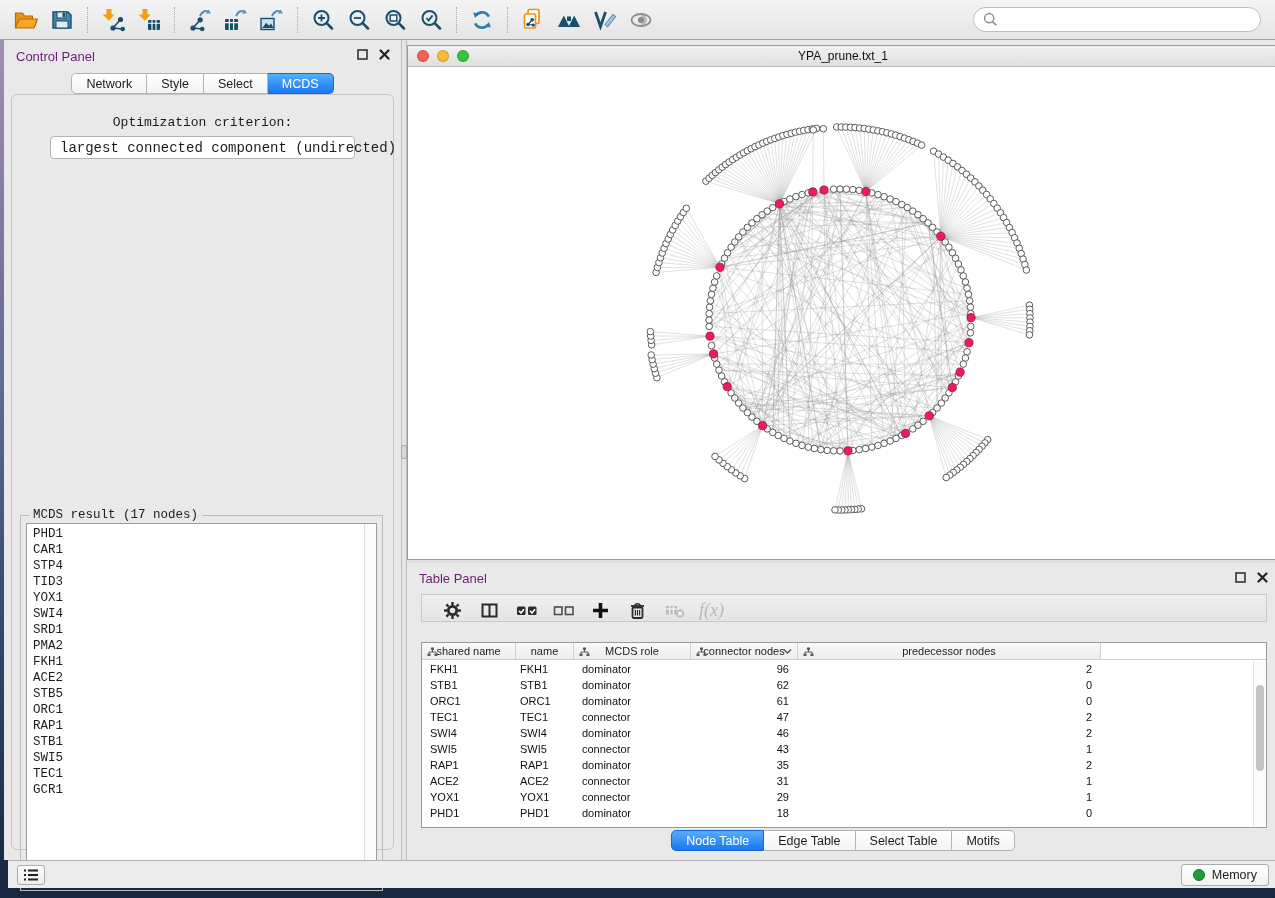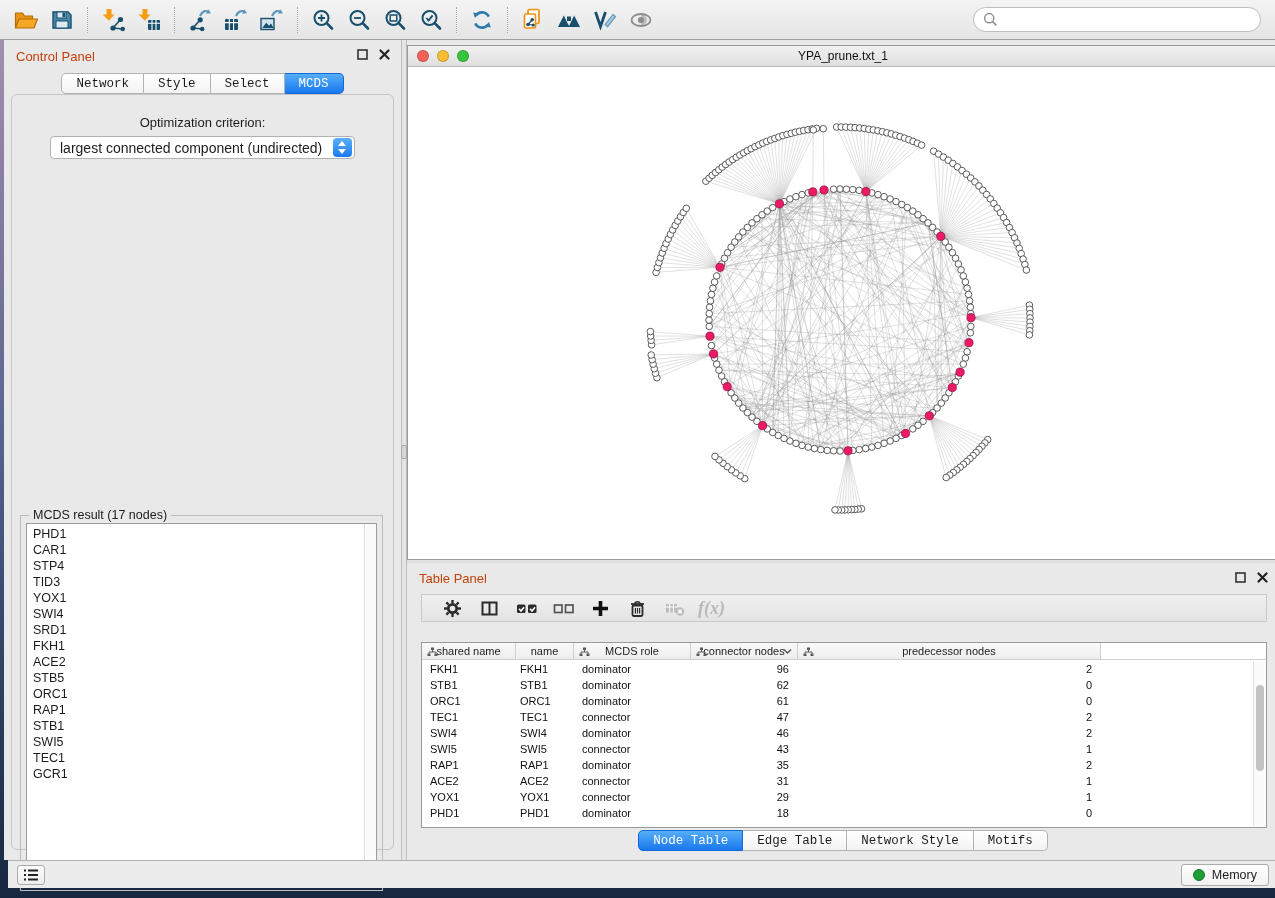--- a/index.html
+++ b/index.html
@@ -14,36 +14,36 @@
     background:linear-gradient(#f4f4f4,#e5e5e5); border-bottom:1px solid #9f9f9f;
     display:flex; align-items:center; padding-left:8px; }
   .tbi { width:36px; height:32px; display:flex; align-items:center; justify-content:center; border-radius:4px; }
   .tb-sep { width:0; height:26px; border-left:1px dotted #a8a8a8; margin:0 7px; }
   #search-box { margin-left:auto; margin-right:14px; width:288px; height:25px;
     background:#fff; border:1px solid #bdbdbd; border-radius:13px;
     display:flex; align-items:center; padding:0 9px; }
   #search-box input { border:none; outline:none; flex:1; font-size:12px; background:transparent; margin-left:6px; font-family:inherit;}
   
   #workspace { position:absolute; left:4px; top:40px; width:1271px; height:820px; background:#e9e9e9; }
-  .panel-title { font-size:13px; color:#c2410c; }
+  .panel-title { font-size:13px; color:#701a75; }
   .win-btns { position:absolute; right:10px; top:8px; display:flex; gap:9px; align-items:center; }
   .win-btn { width:13px; height:13px; display:flex; align-items:center; justify-content:center; }
   
   #control-panel { position:absolute; left:0; top:0; width:397px; height:820px; }
   #control-panel .panel-title { position:absolute; left:12px; top:9px; }
   #control-tabs { position:absolute; left:0; right:0; top:33px; height:21px;
     display:flex; justify-content:center; z-index:3; }
   .seg { height:21px; padding:0 14px; background:linear-gradient(#ffffff,#f3f3f3);
     border-top:1px solid #b3b3b3; border-bottom:1px solid #b3b3b3; border-right:1px solid #b3b3b3;
-    font-size:12.5px; display:flex; align-items:center; color:#1c1c1c;font-family:Liberation Mono, monospace; }
+    font-size:12.5px; display:flex; align-items:center; color:#1c1c1c; }
   .seg:first-child { border-left:1px solid #b3b3b3; border-radius:5px 0 0 5px; }
   .seg:last-child { border-radius:0 5px 5px 0; }
   .seg.active { background:linear-gradient(#57aef9,#1877ee); color:#fff; border-color:#1168d8; }
   #cp-inner { position:absolute; left:7px; right:7px; top:54px; bottom:10px;
-    border:1px solid #c5c5c5; border-radius:6px; background:#e9e9e9; }
+    border:1px solid #c5c5c5; border-radius:6px; background:#e9e9e9;font-family:Liberation Mono, monospace; }
   #opt-label { position:absolute; left:0; right:0; top:20px; text-align:center; font-size:13px; }
   #opt-select { position:absolute; left:38px; right:38px; top:41px; height:23px;
     background:#fff; border:1px solid #b2b2b2; border-radius:4px;
     display:flex; align-items:center; font-size:14px; }
   #opt-select .sel-text { flex:1; padding-left:9px; white-space:nowrap; }
   .stepper { width:19px; height:19px; margin-right:2px; border-radius:4px;
     background:linear-gradient(#5cb0fa,#1b7bef); position:relative; }
   .stepper i { position:absolute; left:5px; width:0; height:0; border-left:4.5px solid transparent; border-right:4.5px solid transparent; }
   .stepper .up { top:3px; border-bottom:5px solid #fff; }
   .stepper .dn { bottom:3px; border-top:5px solid #fff; }
@@ -75,21 +75,21 @@
   .light.red { background:#f6605a; } .light.yellow { background:#f8bd32; } .light.green { background:#35c53e; }
   #net-title { position:absolute; left:0; right:0; text-align:center; font-size:12px; color:#111; }
   #net-canvas { position:absolute; left:0; top:21px; right:0; bottom:0; background:#fff; }
   #network-svg { width:100%; height:100%; display:block; }
   #h-splitter { position:absolute; left:403px; top:520px; width:872px; height:3px; background:#e0e0e0; }
   
   #table-panel { position:absolute; left:403px; top:523px; width:872px; height:295px; background:#e9e9e9; }
   #table-panel .panel-title { position:absolute; left:12px; top:8px; }
   #tp-toolbar { position:absolute; left:14px; right:12px; top:31px; height:28px;
     background:linear-gradient(#f0f0f0,#e3e3e3); border:1px solid #c9c9c9;
-    display:flex; align-items:center; padding-left:12px;font-weight:bold; }
+    display:flex; padding-left:12px; }
   .ti { width:37px; height:30px; display:flex; align-items:center; justify-content:center; }
   .fx { font-family:"Liberation Serif","DejaVu Serif",serif; font-style:italic; font-size:18px; color:#b9b9b9; }
   #tp-table { position:absolute; left:14px; right:12px; top:79px; height:186px;
     background:#fff; border:1px solid #9a9a9a; overflow:hidden; }
   #thead { display:flex; height:17px; border-bottom:1px solid #cfcfcf; }
   .hcell { background:linear-gradient(#fafafa,#ededed); border-right:1px solid #cfcfcf;
     display:flex; align-items:center; justify-content:center; position:relative;
     font-size:11px; color:#222; }
   .hcell .tree { position:absolute; left:5px; top:3.5px; }
   .hcell .sortch { position:absolute; right:5px; top:5px; }
@@ -298,20 +298,21 @@
         <span id="mcds-legend">MCDS result (17 nodes)</span>
         <div id="mcds-list-wrap">
           <div id="mcds-list">
               <div class="mcds-item">PHD1</div>
               <div class="mcds-item">CAR1</div>
               <div class="mcds-item">STP4</div>
               <div class="mcds-item">TID3</div>
               <div class="mcds-item">YOX1</div>
               <div class="mcds-item">SWI4</div>
               <div class="mcds-item">SRD1</div>
+              <div class="mcds-item">PMA2</div>
               <div class="mcds-item">FKH1</div>
               <div class="mcds-item">ACE2</div>
               <div class="mcds-item">STB5</div>
               <div class="mcds-item">ORC1</div>
               <div class="mcds-item">RAP1</div>
               <div class="mcds-item">STB1</div>
               <div class="mcds-item">SWI5</div>
               <div class="mcds-item">TEC1</div>
               <div class="mcds-item">GCR1</div>
             </div>
@@ -1216,21 +1217,21 @@
           </div>
         </div>
       <div id="tscroll">
           <div id="tthumb"></div>
         </div>
     </div>
 
     <div id="table-tabs">
         <span class="seg active">Node Table</span>
         <span class="seg">Edge Table</span>
-        <span class="seg">Network Style</span>
+        <span class="seg">Select Table</span>
         <span class="seg">Motifs</span>
       </div>
   </div>
 </div>
 
 <div id="status-bar">
   <span id="list-btn">
     <svg width="16" height="14" viewBox="0 0 16 14">
       <g stroke="#222" stroke-width="2.2">
         <path d="M5 2.5 h10 M5 7 h10 M5 11.5 h10"></path>

